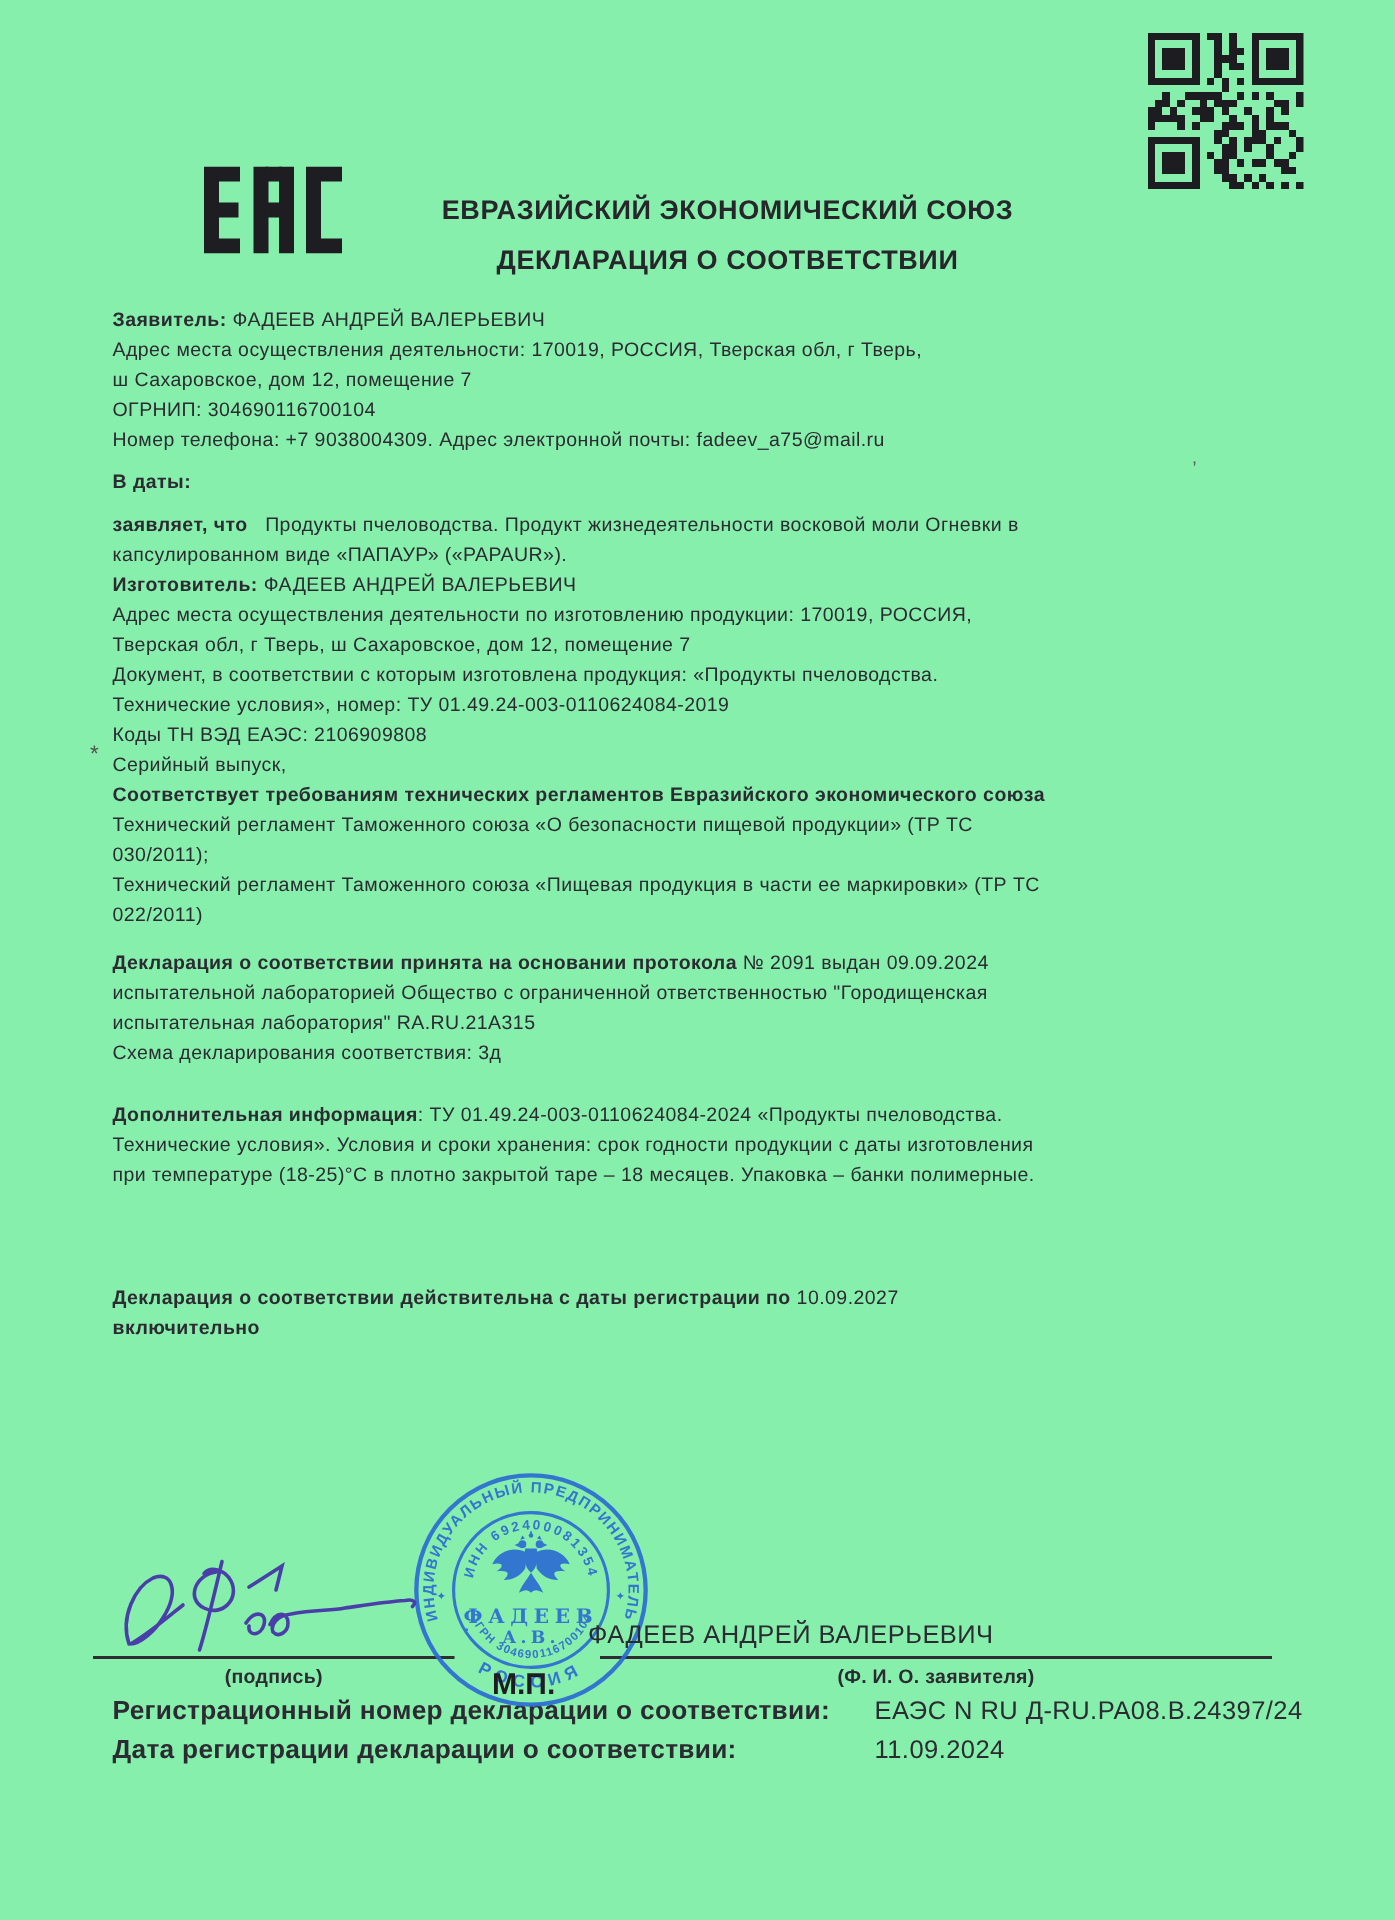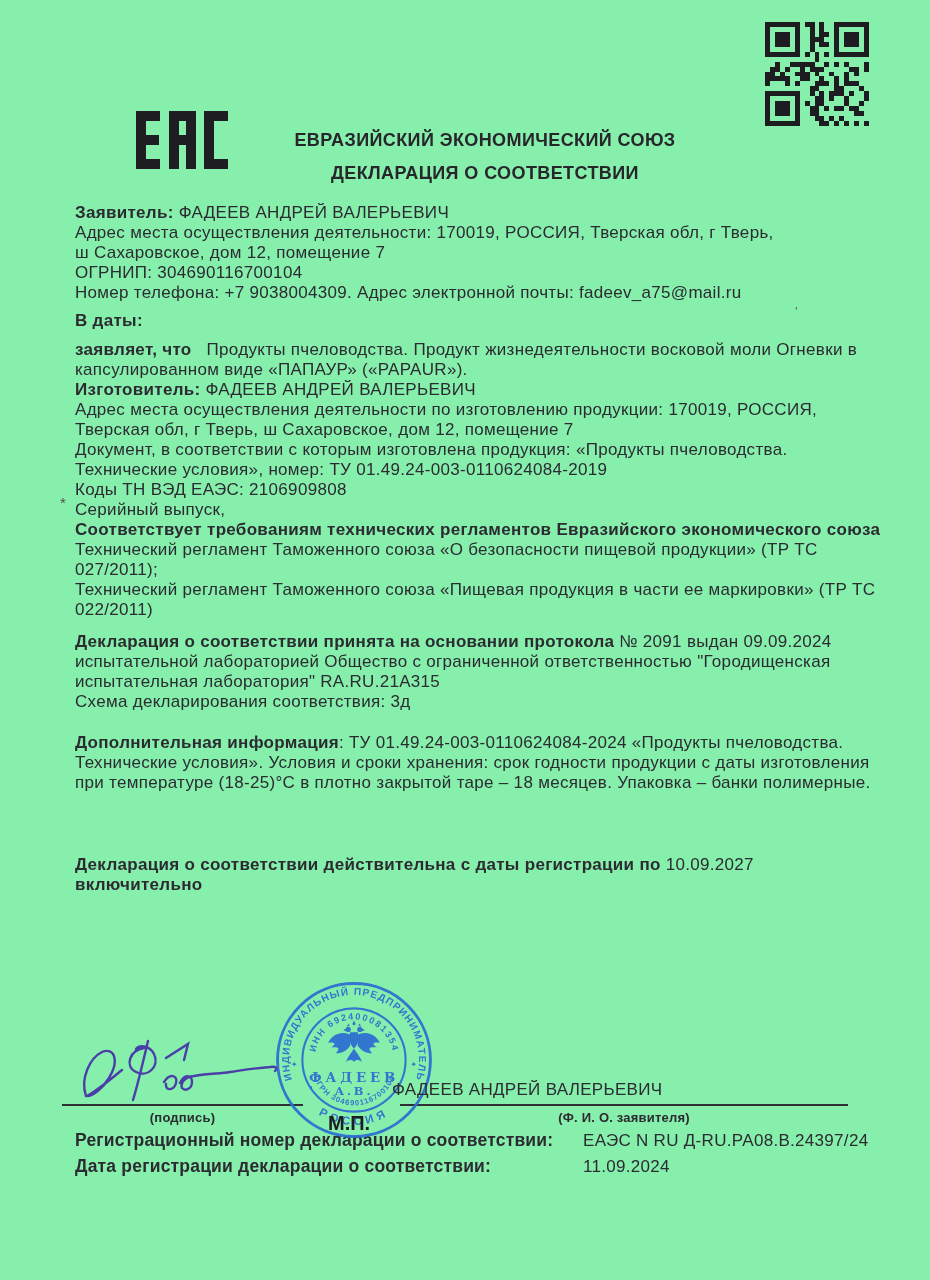--- a/index.html
+++ b/index.html
@@ -1,19 +1,19 @@
 <!DOCTYPE html>
 <html><head>
 <meta charset="utf-8">
 <style>
   html,body{margin:0;padding:0;background:#e8e8e8;}
   #page{position:relative;width:930px;height:1280px;background:#86efac;margin:0 auto;
         font-family:"Liberation Sans",sans-serif;color:#2b2b31;overflow:hidden;}
   .abs{position:absolute;}
-  .ln{white-space:pre;font-size:17px;line-height:20px;letter-spacing:.3px;}
+  .ln{white-space:pre;font-size:13px;line-height:20px;letter-spacing:.3px;}
   .b{font-weight:700;}
   .block{position:absolute;left:75px;}
   .title{font-weight:700;font-size:18px;letter-spacing:.4px;text-align:center;color:#26262b;}
   .underline{position:absolute;height:2px;background:#2e2e33;}
   .small-label{position:absolute;font-size:13px;font-weight:700;text-align:center;letter-spacing:.2px;}
   .regrow-label{position:absolute;left:75px;font-size:17.5px;font-weight:700;letter-spacing:.2px;white-space:pre;}
   .regrow-value{position:absolute;left:583px;font-size:17px;letter-spacing:.3px;white-space:pre;}
   .mark{position:absolute;color:#55504a;}
   #mp{position:absolute;left:328px;top:1068px;font-size:20px;font-weight:700;color:#1d1d22;z-index:6;margin-top:44px;}
   #fio-name{position:absolute;left:392px;top:1080px;font-size:17px;letter-spacing:.3px;z-index:6;white-space:pre;}
@@ -283,21 +283,21 @@
     <div class="ln">Тверская обл, г Тверь, ш Сахаровское, дом 12, помещение 7</div>
     <div class="ln">Документ, в соответствии с которым изготовлена продукция: «Продукты пчеловодства.</div>
     <div class="ln">Технические условия», номер: ТУ 01.49.24-003-0110624084-2019</div>
     <div class="ln">Коды ТН ВЭД ЕАЭС: 2106909808</div>
     <div class="ln">Серийный выпуск,</div>
   </div>
 
   <div class="block" style="top:520px;">
     <div class="ln b">Соответствует требованиям технических регламентов Евразийского экономического союза</div>
     <div class="ln">Технический регламент Таможенного союза «О безопасности пищевой продукции» (ТР ТС</div>
-    <div class="ln">027/2011);</div>
+    <div class="ln">030/2011);</div>
     <div class="ln">Технический регламент Таможенного союза «Пищевая продукция в части ее маркировки» (ТР ТС</div>
     <div class="ln">022/2011)</div>
   </div>
 
   <div class="block" style="top:632px;">
     <div class="ln"><span class="b">Декларация о соответствии принята на основании протокола</span><span> № 2091 выдан 09.09.2024</span></div>
     <div class="ln">испытательной лабораторией Общество с ограниченной ответственностью "Городищенская</div>
     <div class="ln">испытательная лаборатория" RA.RU.21A315</div>
     <div class="ln">Схема декларирования соответствия: 3д</div>
   </div>

